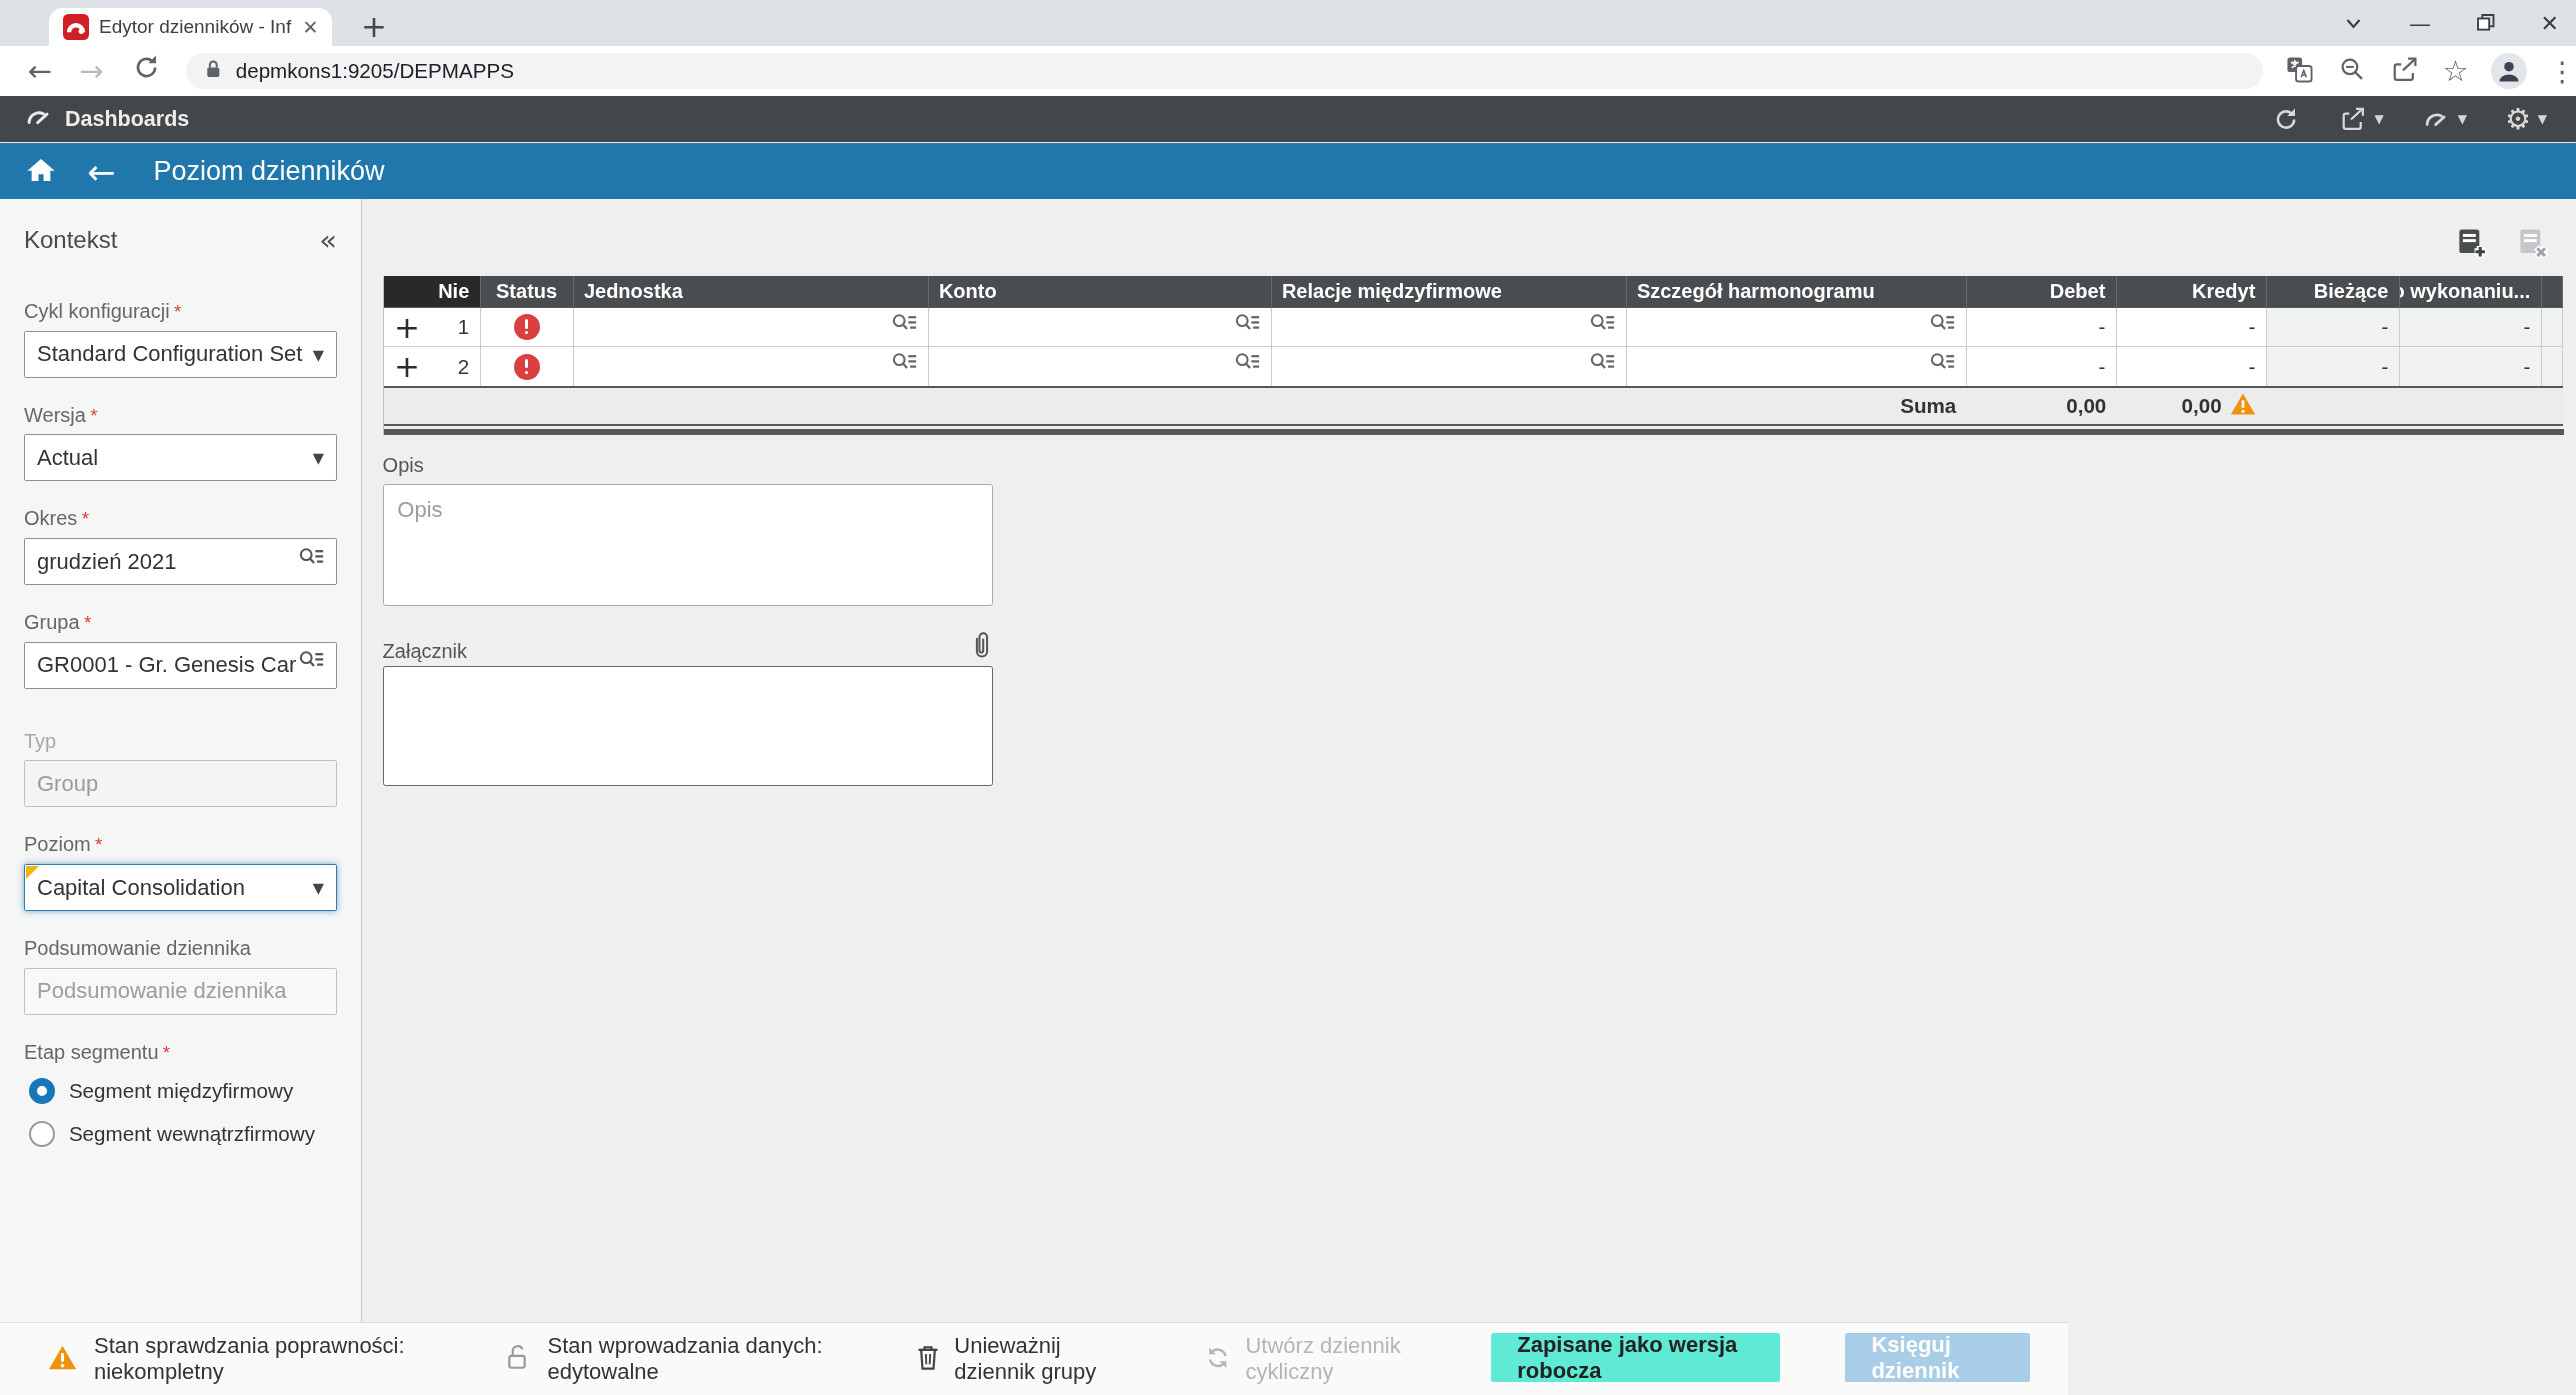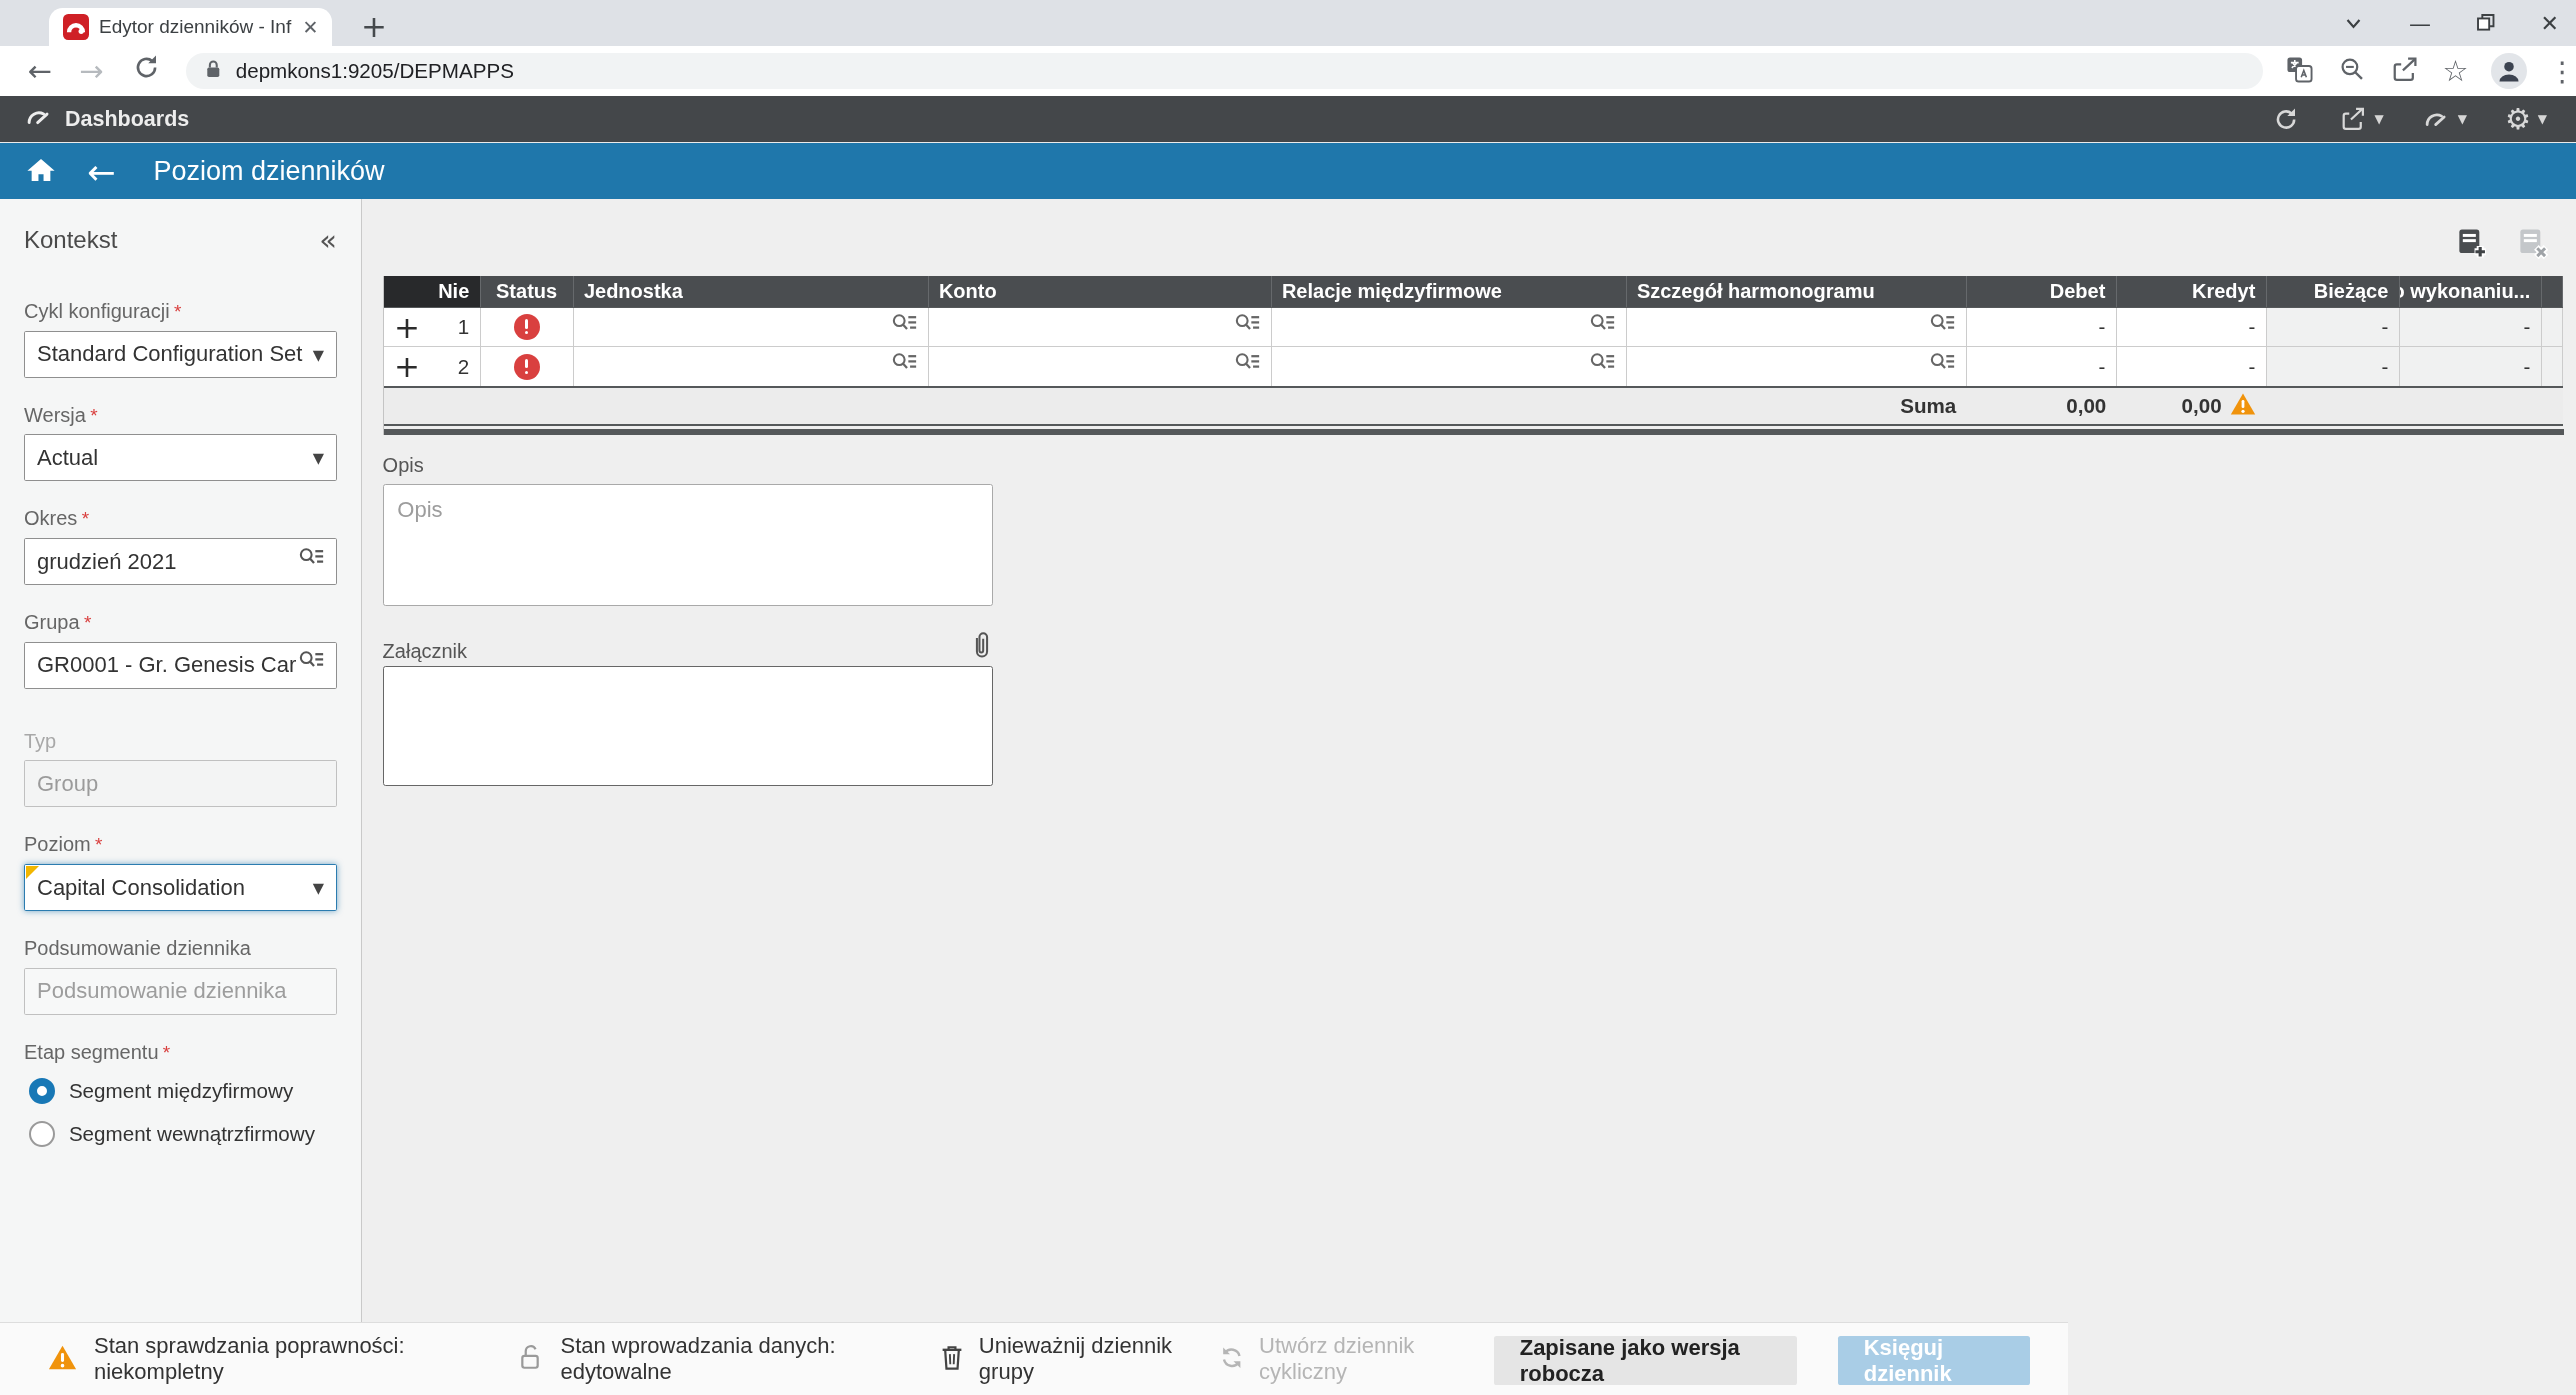--- a/index.html
+++ b/index.html
@@ -115,27 +115,27 @@
     font:inherit; font-size:22px; color:#333; padding:12px 13.7px; resize:none; outline:none; }
   .opis-area::placeholder { color:#9d9d9d; }
   .zal-row { display:flex; align-items:flex-end; justify-content:space-between; margin-top:22px; margin-bottom:3.4px; }
   .dropzone { width:610px; height:120px; border:1.7px solid #666; border-radius:2.6px; background:#fff; }
 
   
   .footer { position:absolute; left:0; top:1322px; width:2068px; height:73px; background:#fafafa;
     border-top:0.9px solid #ddd; display:flex; align-items:center; padding:0 38px 0 48px; }
   .status-item { display:flex; align-items:center; gap:17px; margin-right:55px; }
   .status-text { font-size:22px; color:#333; }
-  .foot-right { margin-left:auto; display:flex; align-items:flex-end; gap:41px; }
+  .foot-right { margin-left:auto; display:flex; align-items:flex-start; gap:65px; }
   .foot-link { display:flex; align-items:center; gap:13.7px; cursor:pointer; }
   .foot-link .txt { font-size:22px; color:#333; }
   .foot-link.dis .txt { color:#b5b5b5; }
   .btn { height:49px; border-radius:2.6px; display:flex; align-items:center; padding:0 26px;
     font-size:22px; cursor:pointer; }
-  .btn.gray { background:#e5e5e5; color:#222; font-weight:bold; }
+  .btn.gray { background:#5eead4; color:#222; font-weight:bold; }
   .btn.blue { background:#a9cde6; color:#fff; font-weight:bold; }
 </style>
 </head>
 <body>
 
 <div class="screen">
 
   <div class="tabstrip">
     <div class="tab">
       <span class="favicon">

